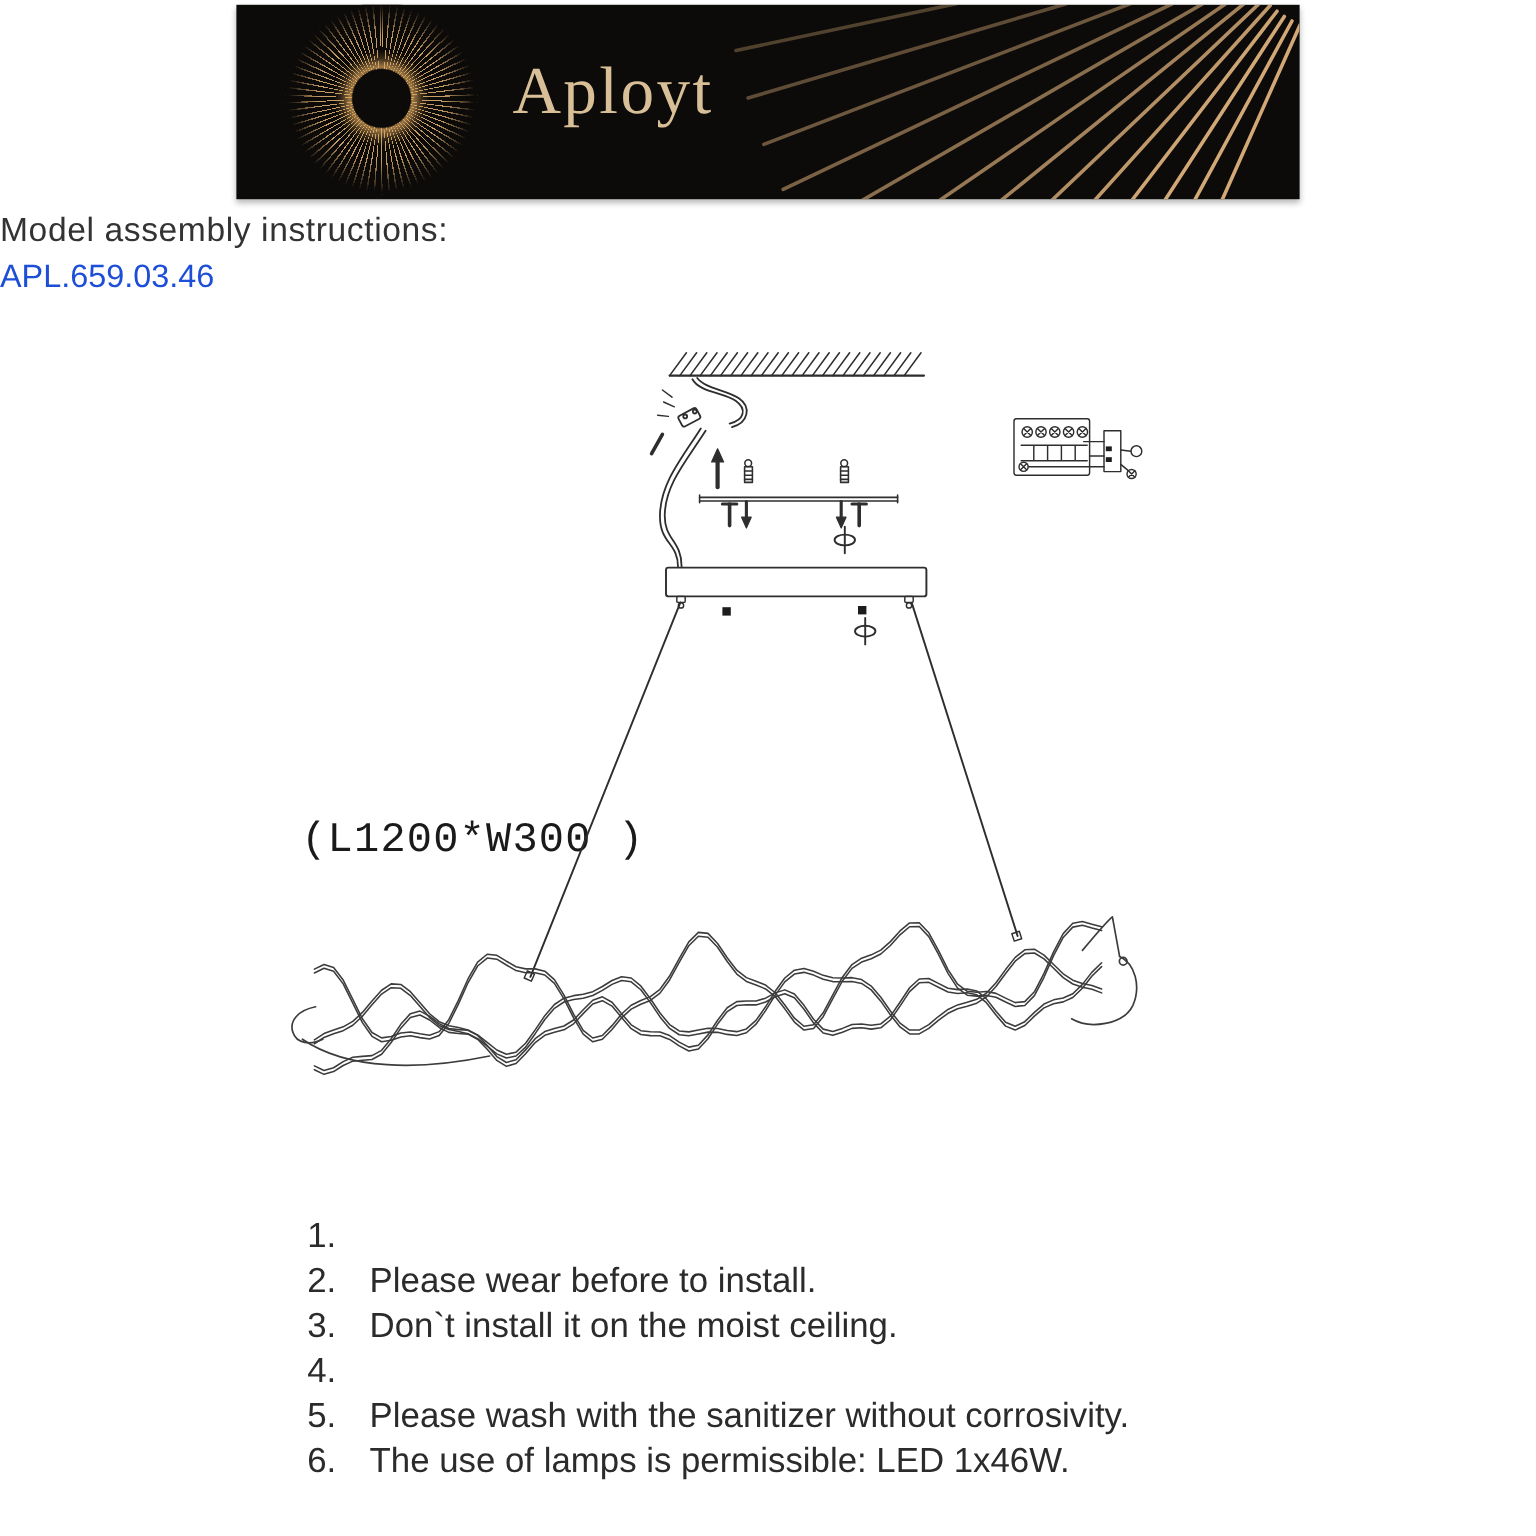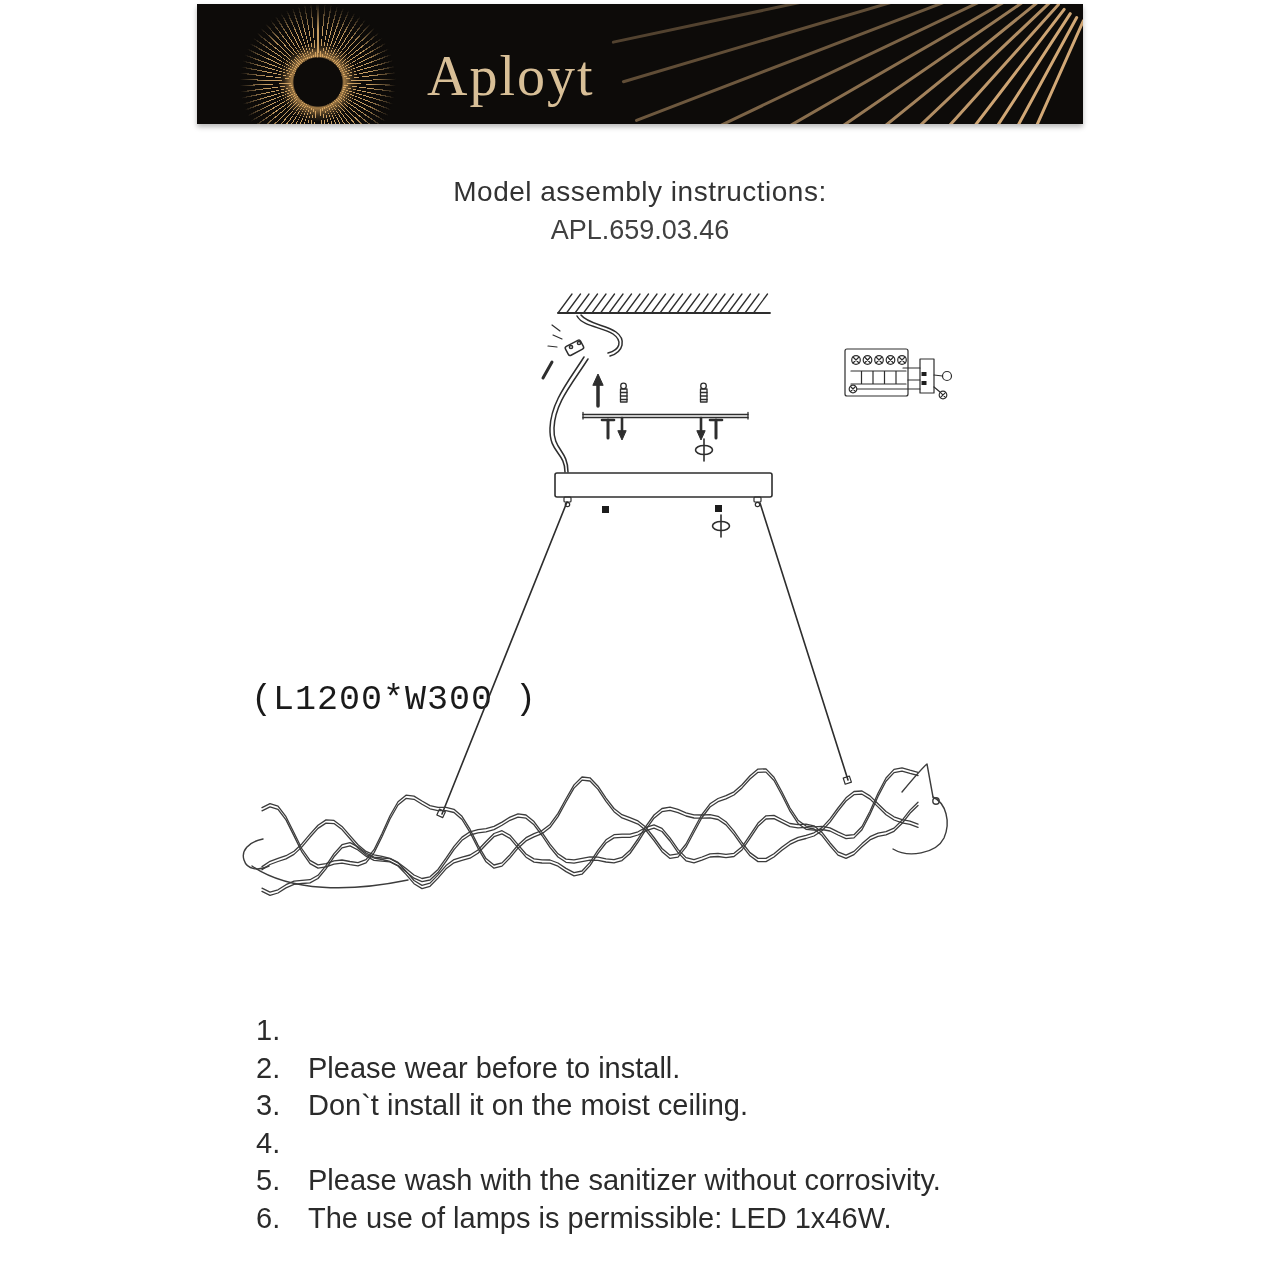--- a/index.html
+++ b/index.html
@@ -1,35 +1,35 @@
 <!DOCTYPE html>
 <html><head>
 <meta charset="utf-8">
 <style>
   html,body{margin:0;padding:0;background:#ffffff;}
   .page{position:relative;width:1280px;height:1280px;background:#ffffff;overflow:hidden;
         font-family:"Liberation Sans",sans-serif;color:#2b2b2b;}
 
   
-  .banner{position:absolute;left:197px;top:4px;width:886px;height:120px;background:#0d0b09;
+  .banner{position:absolute;left:197px;top:4px;width:886px;height:162px;background:#0d0b09;
           box-shadow:0 3px 5px rgba(0,0,0,.28);overflow:hidden;}
   .sunburst{position:absolute;left:41px;top:-2px;width:160px;height:160px;border-radius:50%;
     background:
       radial-gradient(circle at 50% 50%, #0d0b09 0 24px, rgba(13,11,9,0) 25px),
       radial-gradient(circle at 50% 50%, rgba(0,0,0,0) 0 22px, rgba(224,170,96,.70) 26px, rgba(224,170,96,.18) 34px, rgba(0,0,0,0) 40px),
       radial-gradient(circle at 50% 50%, rgba(13,11,9,0) 0 52px, #0d0b09 78px),
       repeating-conic-gradient(from 0deg at 50% 50%, #c69d63 0deg 1deg, rgba(13,11,9,0) 1deg 4.6deg);}
   .brand{position:absolute;left:230px;top:44px;font-family:"Liberation Serif",serif;
          font-size:56px;line-height:1;color:#d8bf97;letter-spacing:2px;font-weight:400;z-index:2;}
   .rays{position:absolute;right:0;top:0;width:886px;height:162px;z-index:1;}
 
   
-  .title-block{position:absolute;left:0;top:176px;width:1280px;text-align:center;}
+  .title-block{position:absolute;left:0;top:176px;width:1280px;text-align:left;}
   .title{font-size:28px;letter-spacing:.5px;color:#333;}
-  .model{font-size:27px;margin-top:7px;color:#404040;}
+  .model{font-size:27px;margin-top:7px;color:#1d4ed8;}
 
   
   .diagram{position:absolute;left:230px;top:285px;width:740px;height:625px;}
   .diagram path,.diagram line,.diagram rect,.diagram circle,.diagram ellipse{vector-effect:none;}
   .dim-label{position:absolute;left:251px;top:680px;font-family:"Liberation Mono",monospace;
              font-size:35px;letter-spacing:1px;color:#1a1a1a;}
 
   
   .instructions{position:absolute;left:256px;top:1014px;margin:0;padding:0;list-style:none;
                 font-size:29px;color:#2b2b2b;}

